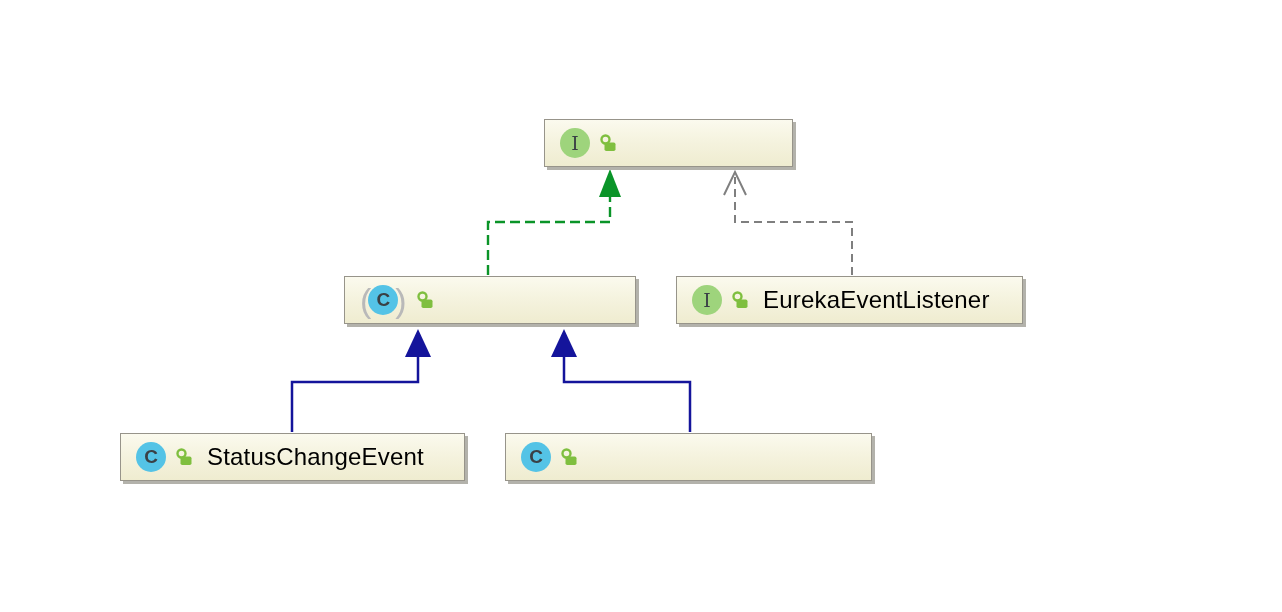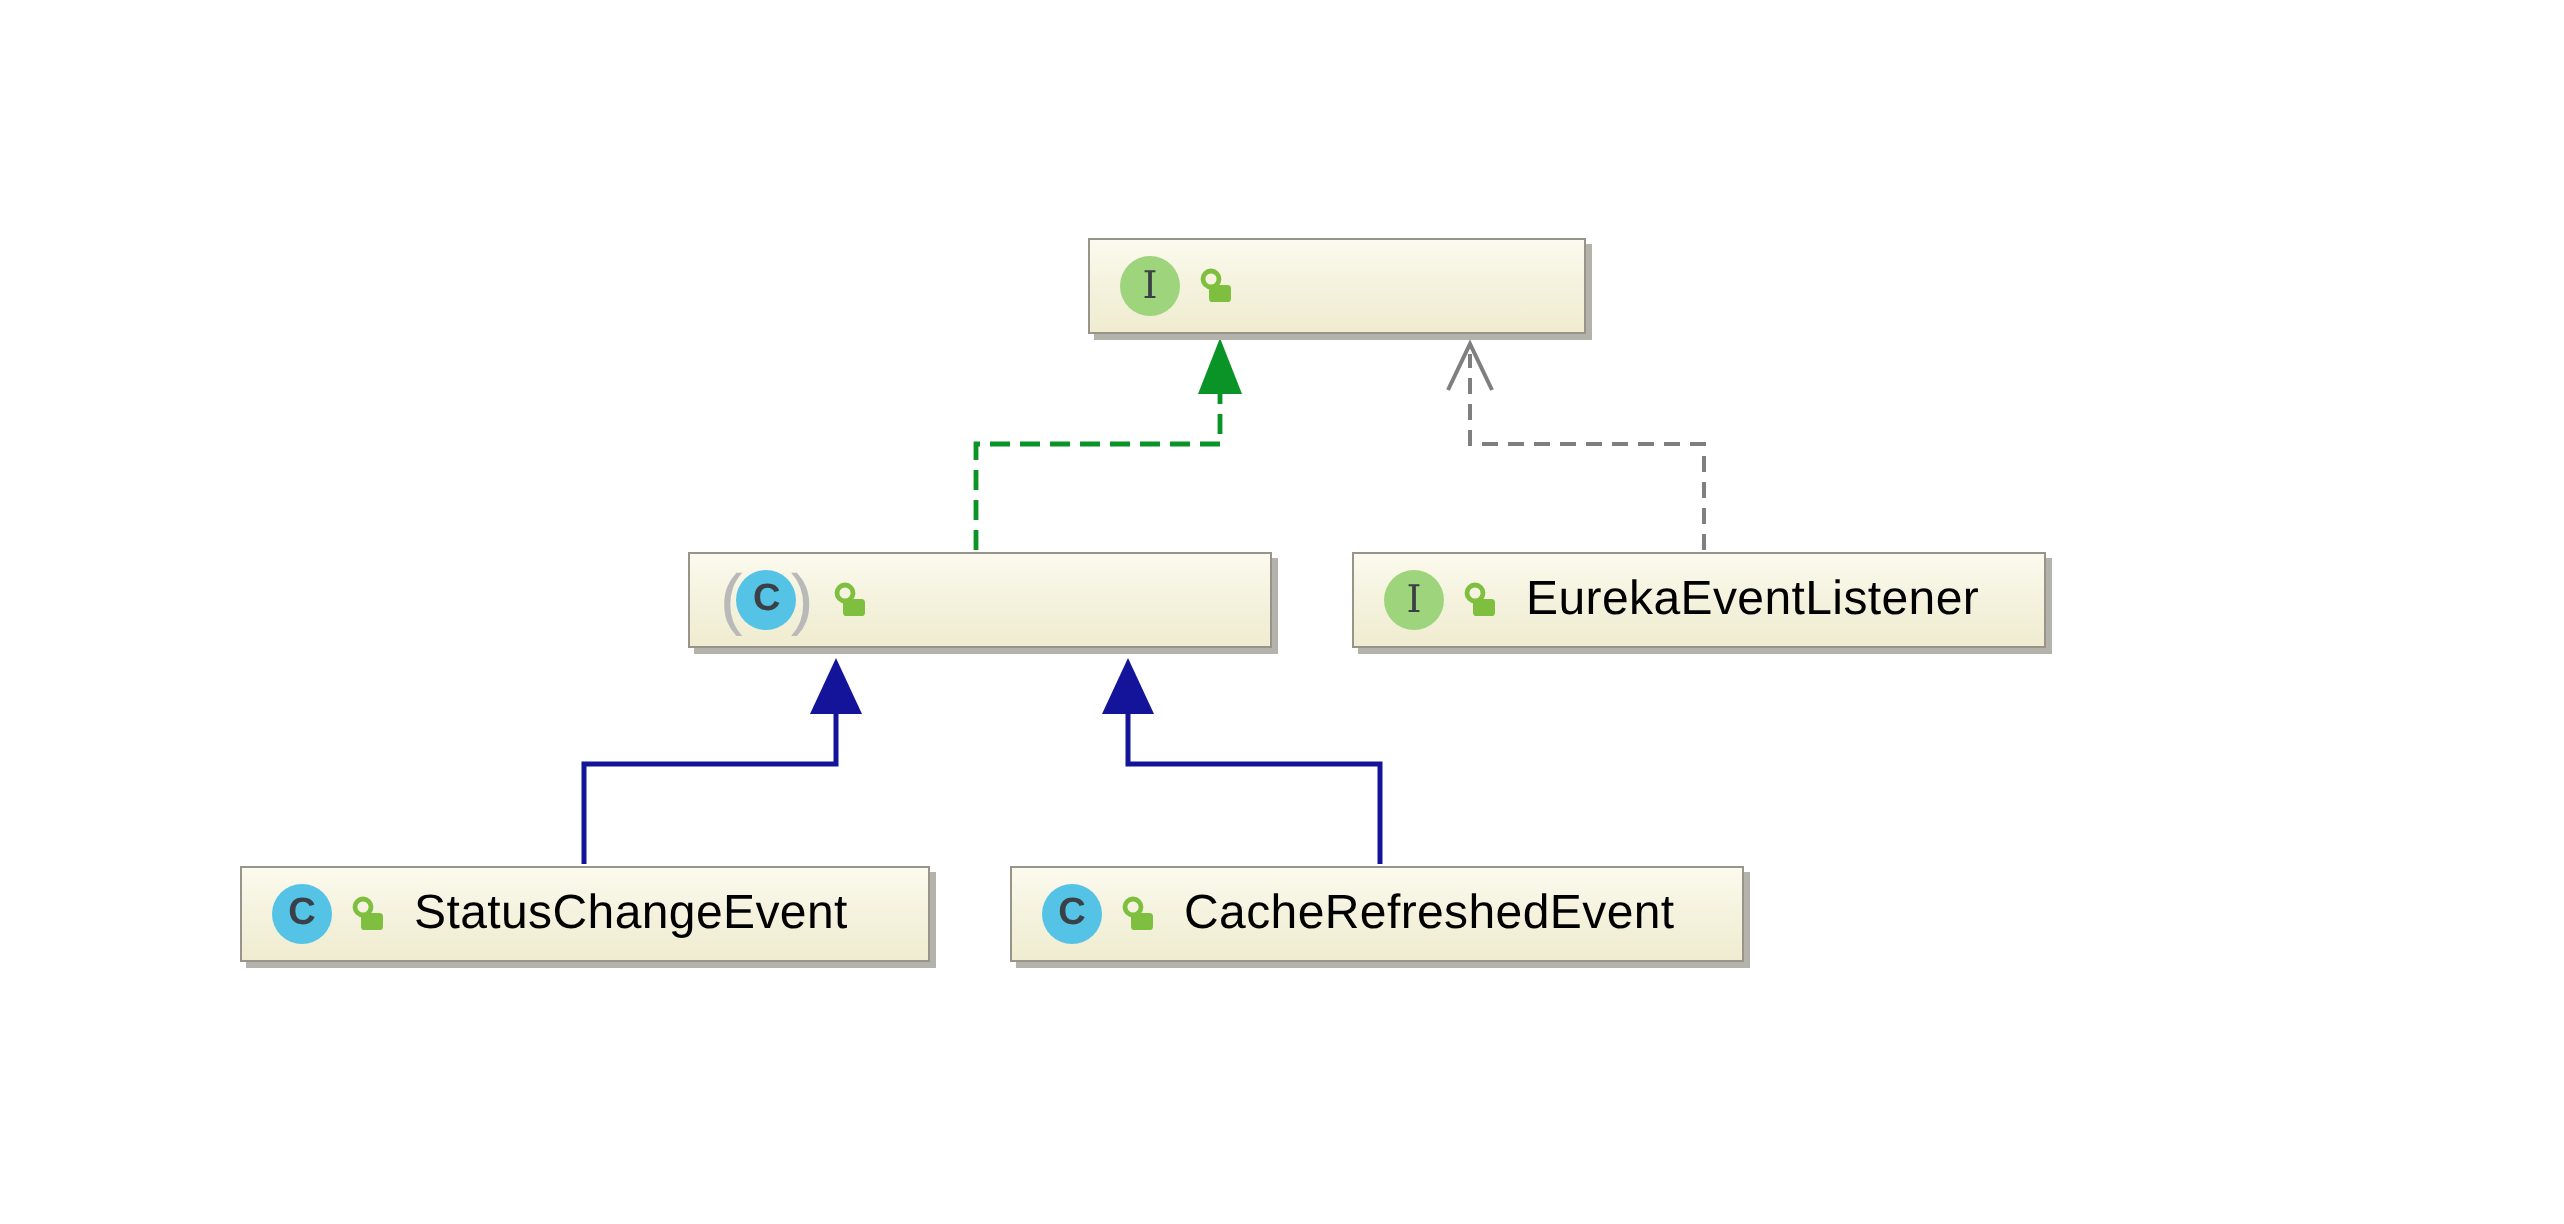--- a/index.html
+++ b/index.html
@@ -158,16 +158,15 @@
   </div>
 
   <div class="node" style="left:505px; top:433px; width:367px;">
     <span class="icon-circle icon-class">C</span>
     <span class="lock-icon">
       <svg width="20" height="20" viewBox="0 0 20 20">
         <circle cx="7.5" cy="6.5" r="4" fill="none" stroke="currentColor" stroke-width="2.4"></circle>
         <rect x="6.5" y="9.5" width="11" height="8.5" rx="1.8" fill="currentColor"></rect>
       </svg>
     </span>
-    <span class="label">CacheRefreshedEvent</span>
   </div>
 
 </div>
 
 </body></html>

